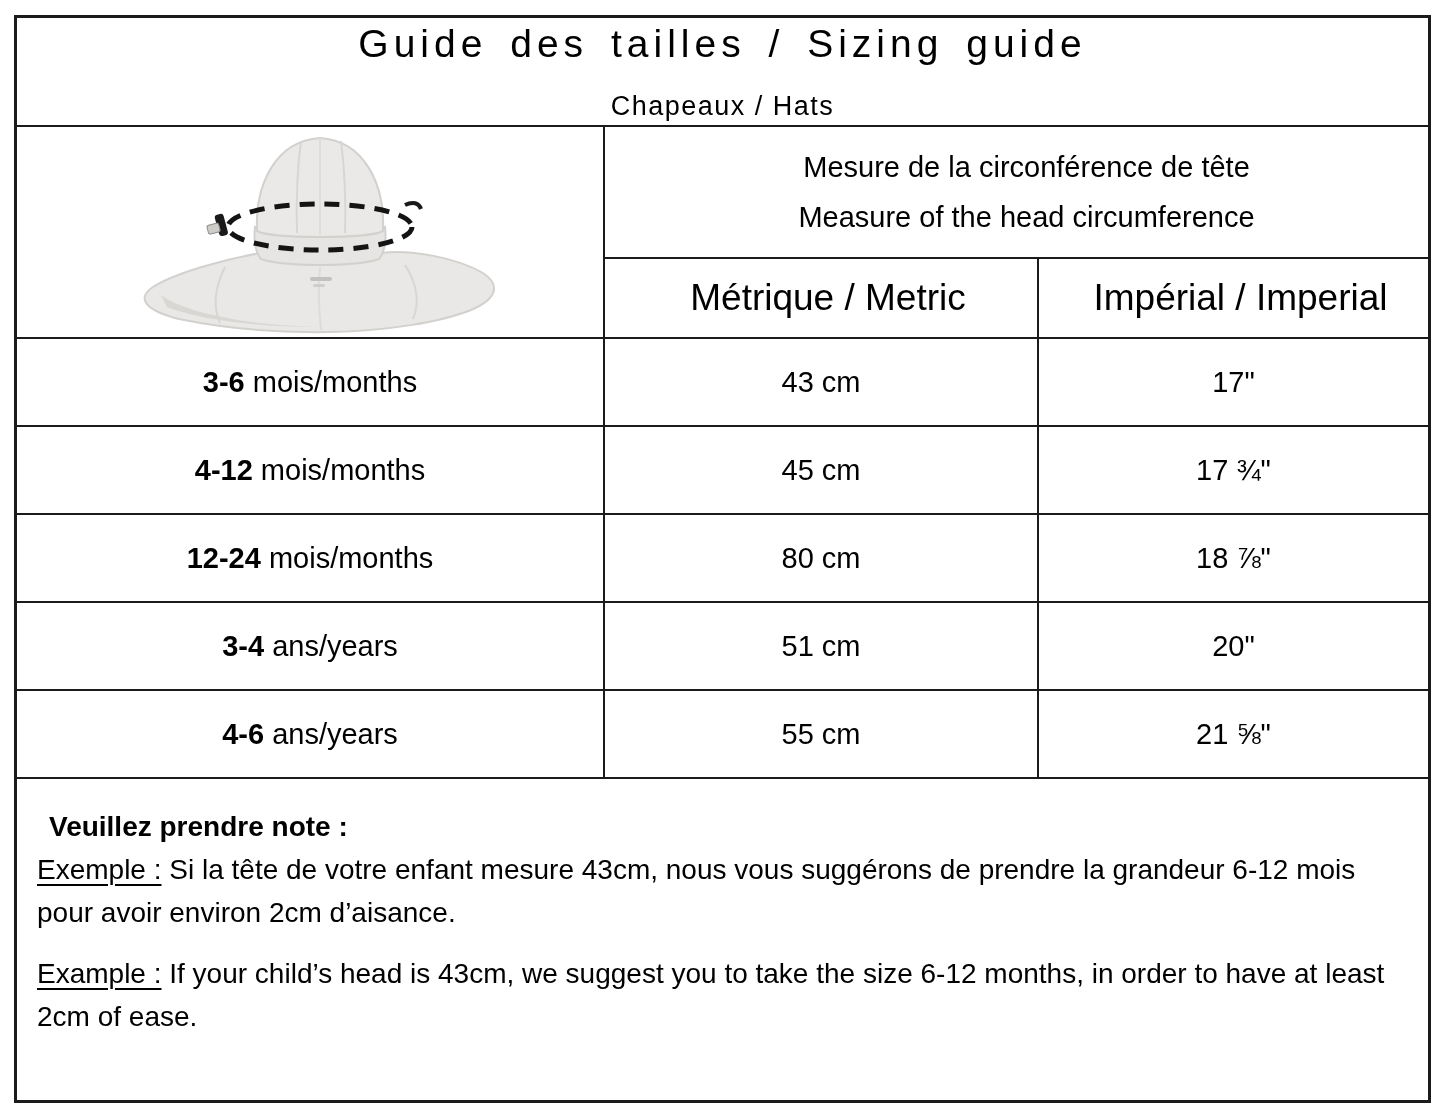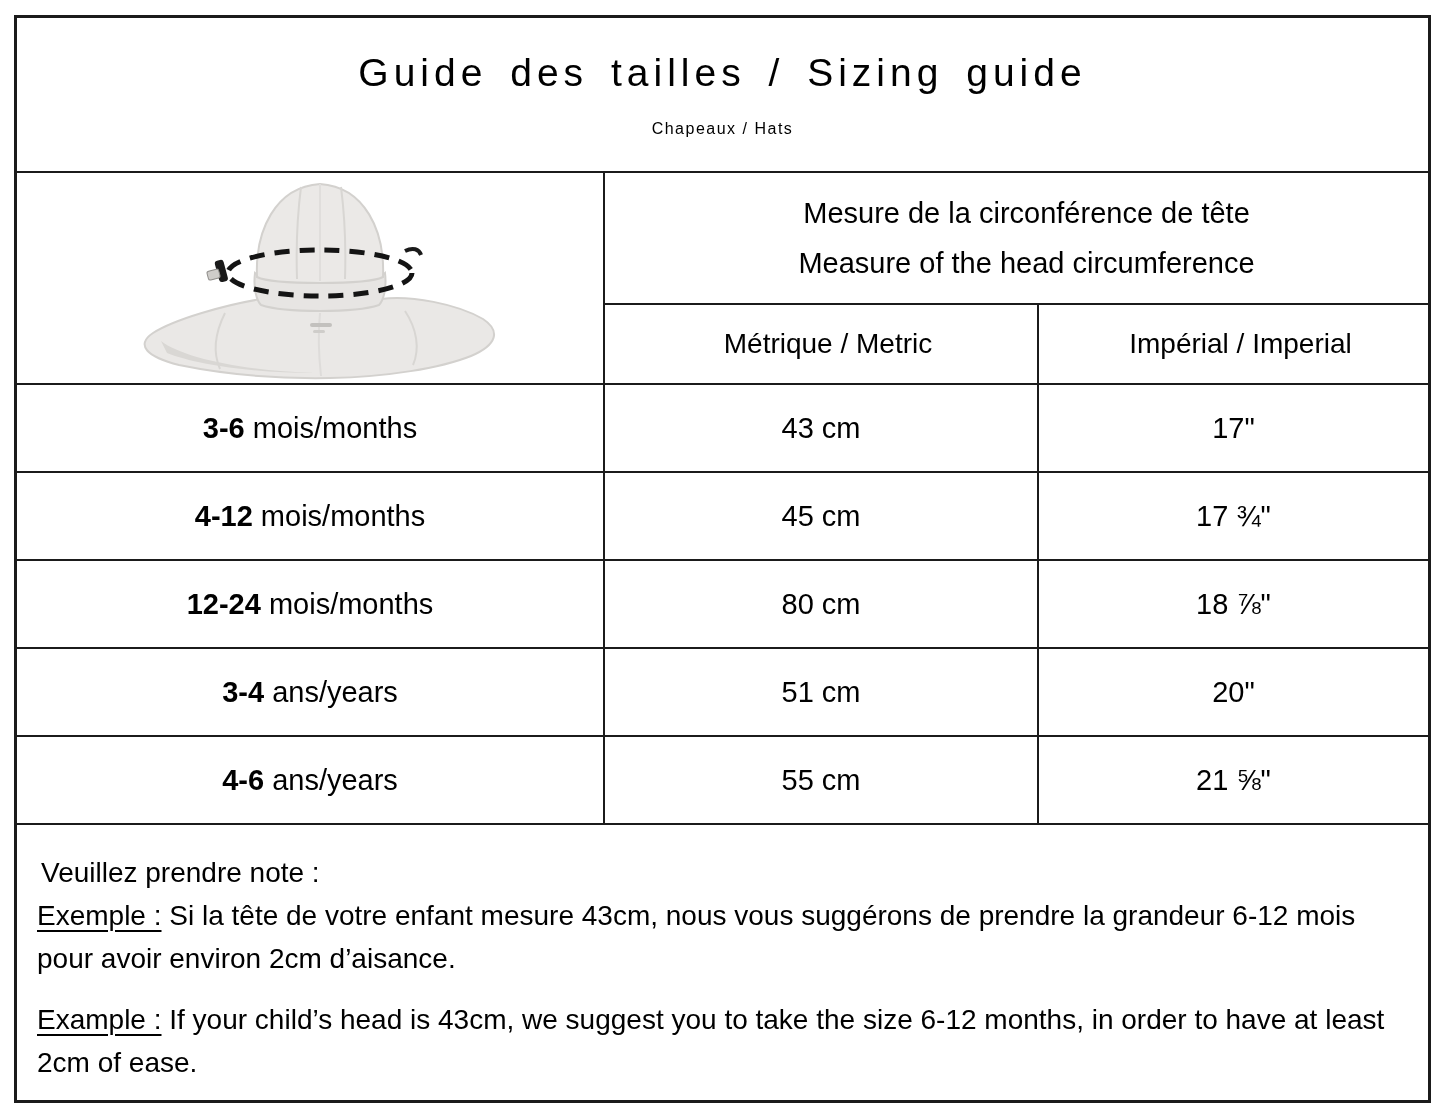--- a/index.html
+++ b/index.html
@@ -12,60 +12,60 @@
   }
   .sheet {
     position: absolute; left: 14px; top: 15px;
     width: 1417px; height: 1088px;
     border: 3px solid #1b1b1b;
     box-sizing: border-box;
     background: #fff;
   }
   
   .title-box {
-    height: 155px;
+    height: 109px;
     border-bottom: 2px solid #1b1b1b;
     box-sizing: border-box;
     display: flex; flex-direction: column;
     align-items: center; justify-content: center;
     gap: 25px;
   }
   .title { font-size: 39px; letter-spacing: 5px; word-spacing: 7px; }
-  .subtitle { font-size: 16px; letter-spacing: 1.5px; }
+  .subtitle { font-size: 27px; letter-spacing: 1.5px; }
   
   table.size-table {
     width: 100%;
     border-collapse: collapse;
     table-layout: fixed;
   }
   col.c1 { width: 587px; }
   col.c2 { width: 434px; }
   col.c3 { width: 390px; }
   td {
     border: 2px solid #1b1b1b;
     text-align: center;
     vertical-align: middle;
     padding: 0;
   }
   td.col-first { border-left: none; }
   td.col-last  { border-right: none; }
   tr.head1 td  { border-top: none; padding-left: 20px; }
   td.main-head { height: 130px; font-size: 29px; line-height: 50px; }
-  td.sub-head  { height: 78px;  font-size: 28px; padding-left: 14px; }
+  td.sub-head  { height: 78px;  font-size: 37px; padding-left: 14px; }
   tr.data-row td { height: 86px; font-size: 29px; margin-top: 36px; }
   td.age .b { font-weight: bold; }
   td.hat-cell { background: #fff; }
   td.hat-cell svg { display: block; margin: 0 auto; }
   
   .notes {
     padding: 22px 22px 0 20px;
     font-size: 28px;
     line-height: 43px;
   }
-  .note-head { font-weight: normal; margin: 4px 0 0 4px; }
+  .note-head { font-weight: bold; margin: 4px 0 0 12px; }
   .note-body { margin: 0 0 18px 0; }
   .u {
     text-decoration: underline;
     text-decoration-thickness: 2px;
     text-underline-offset: 5px;
   }
 </style>
 </head>
 <body>
 

